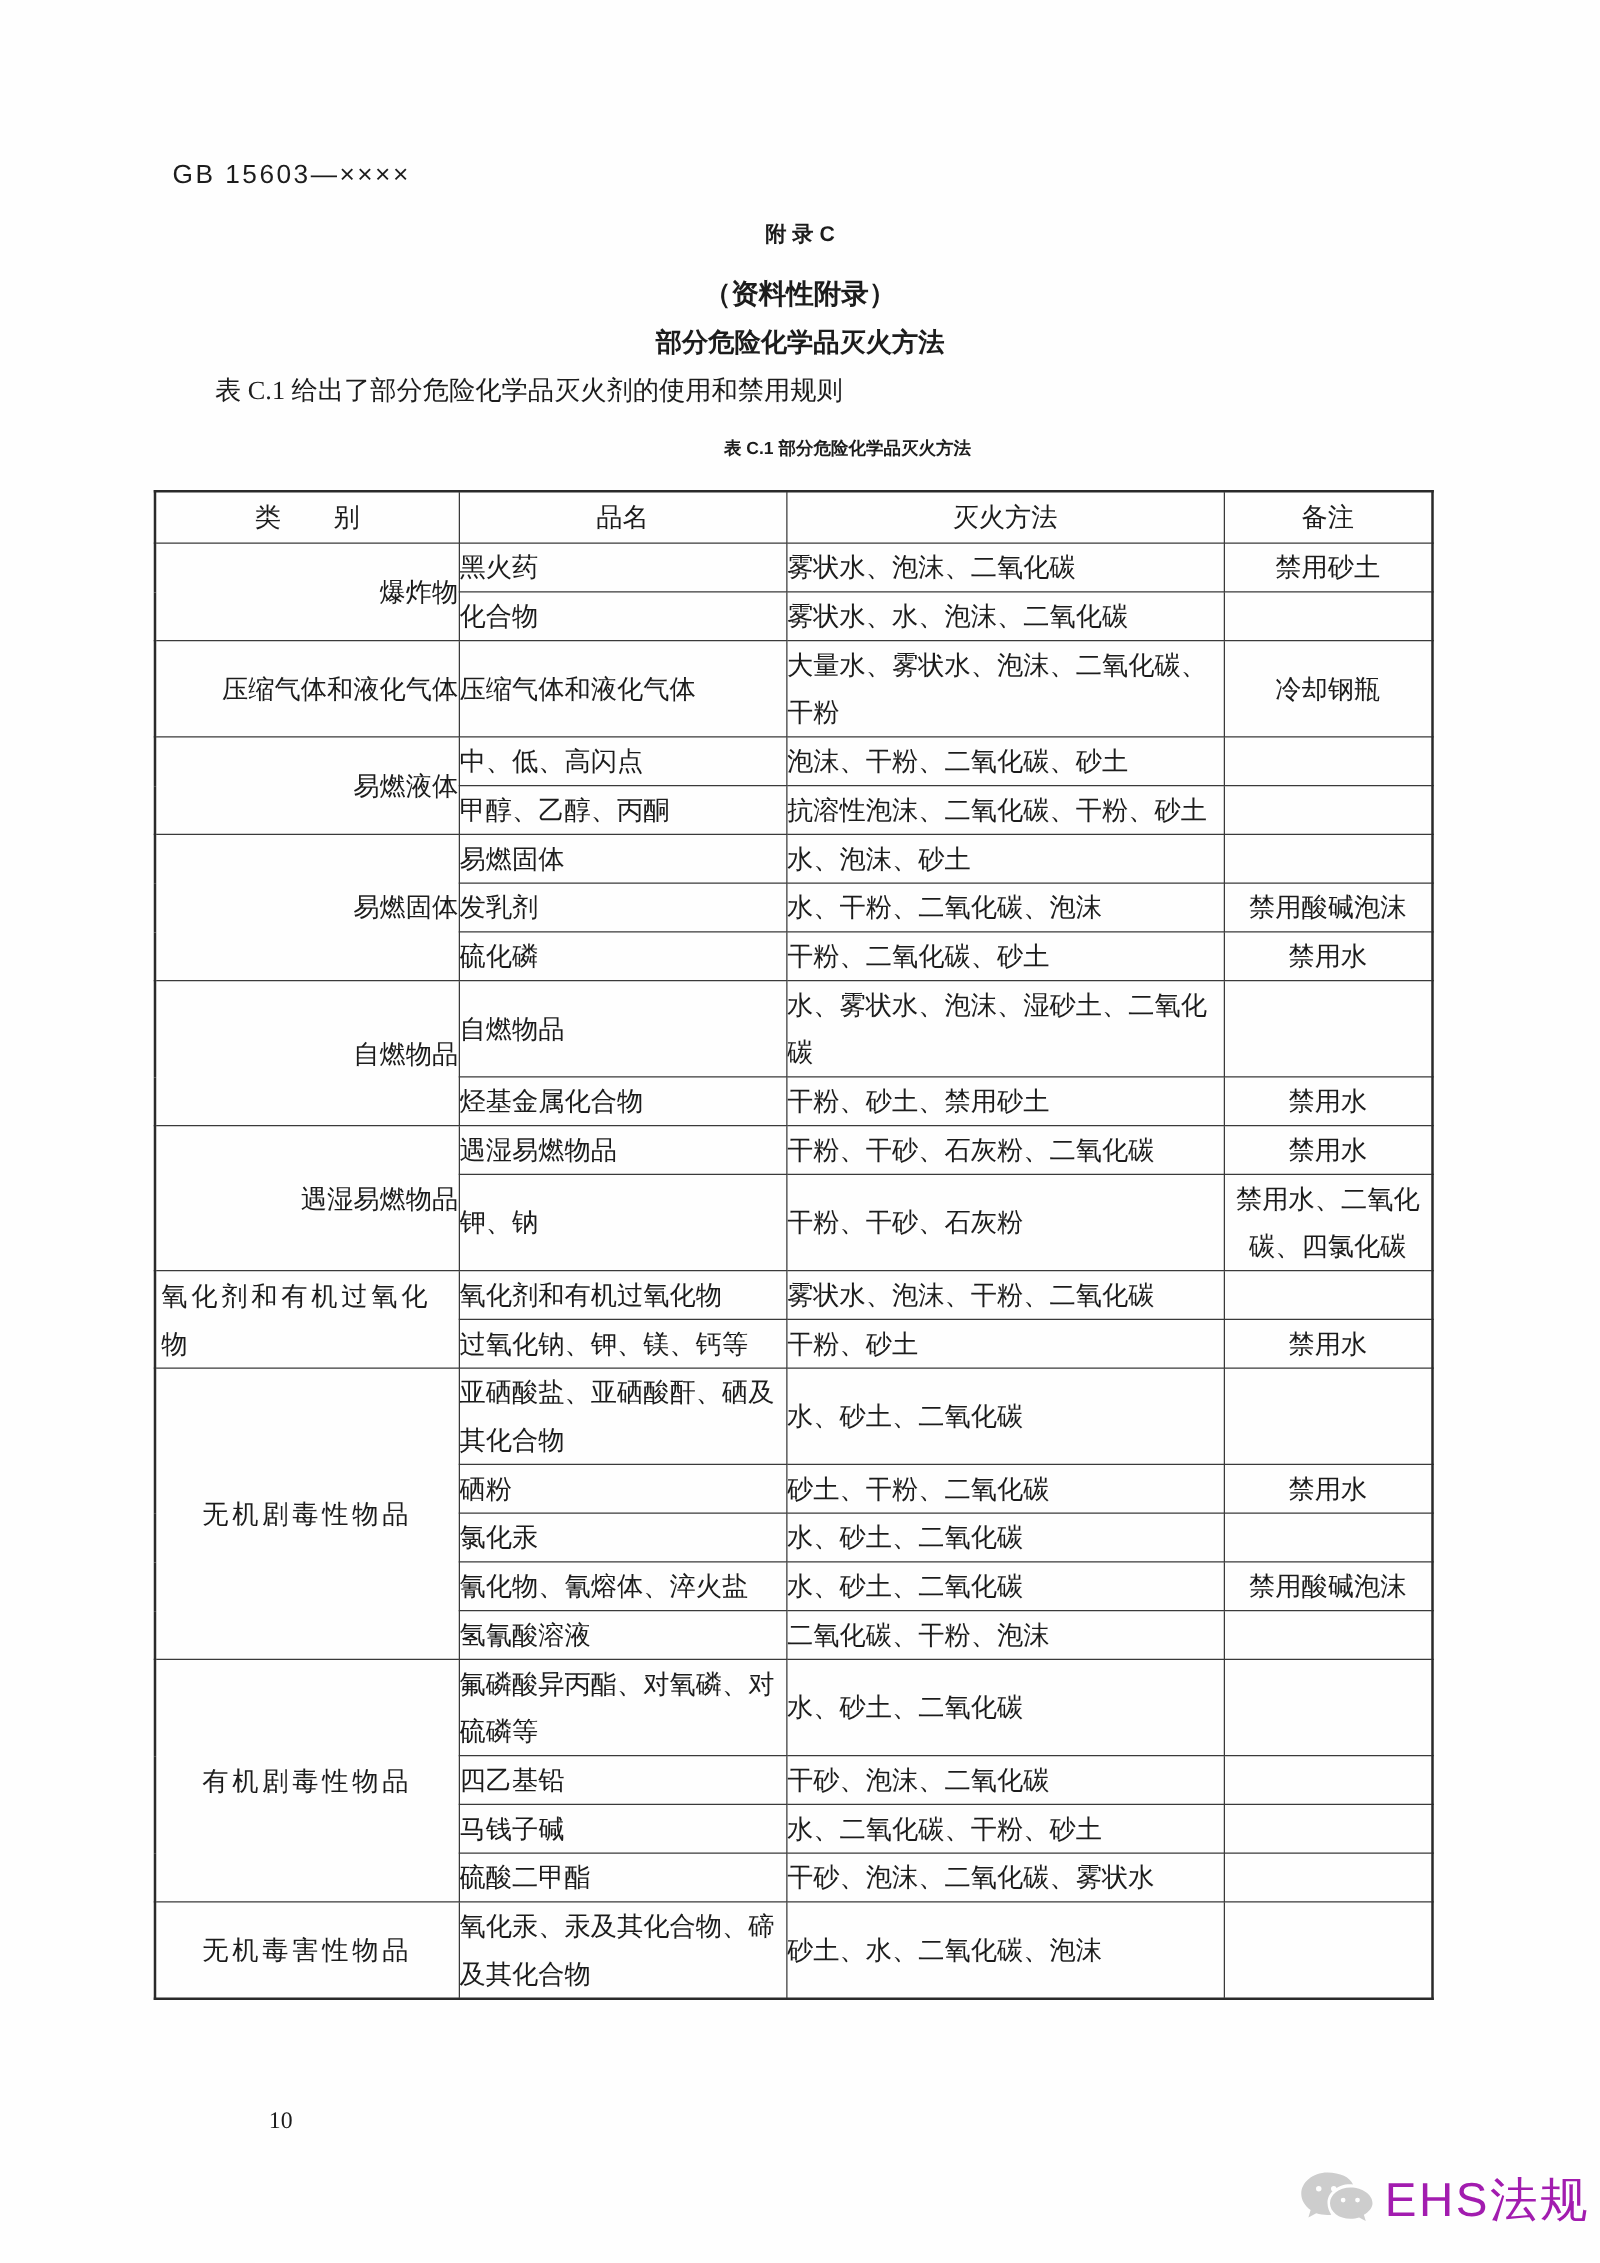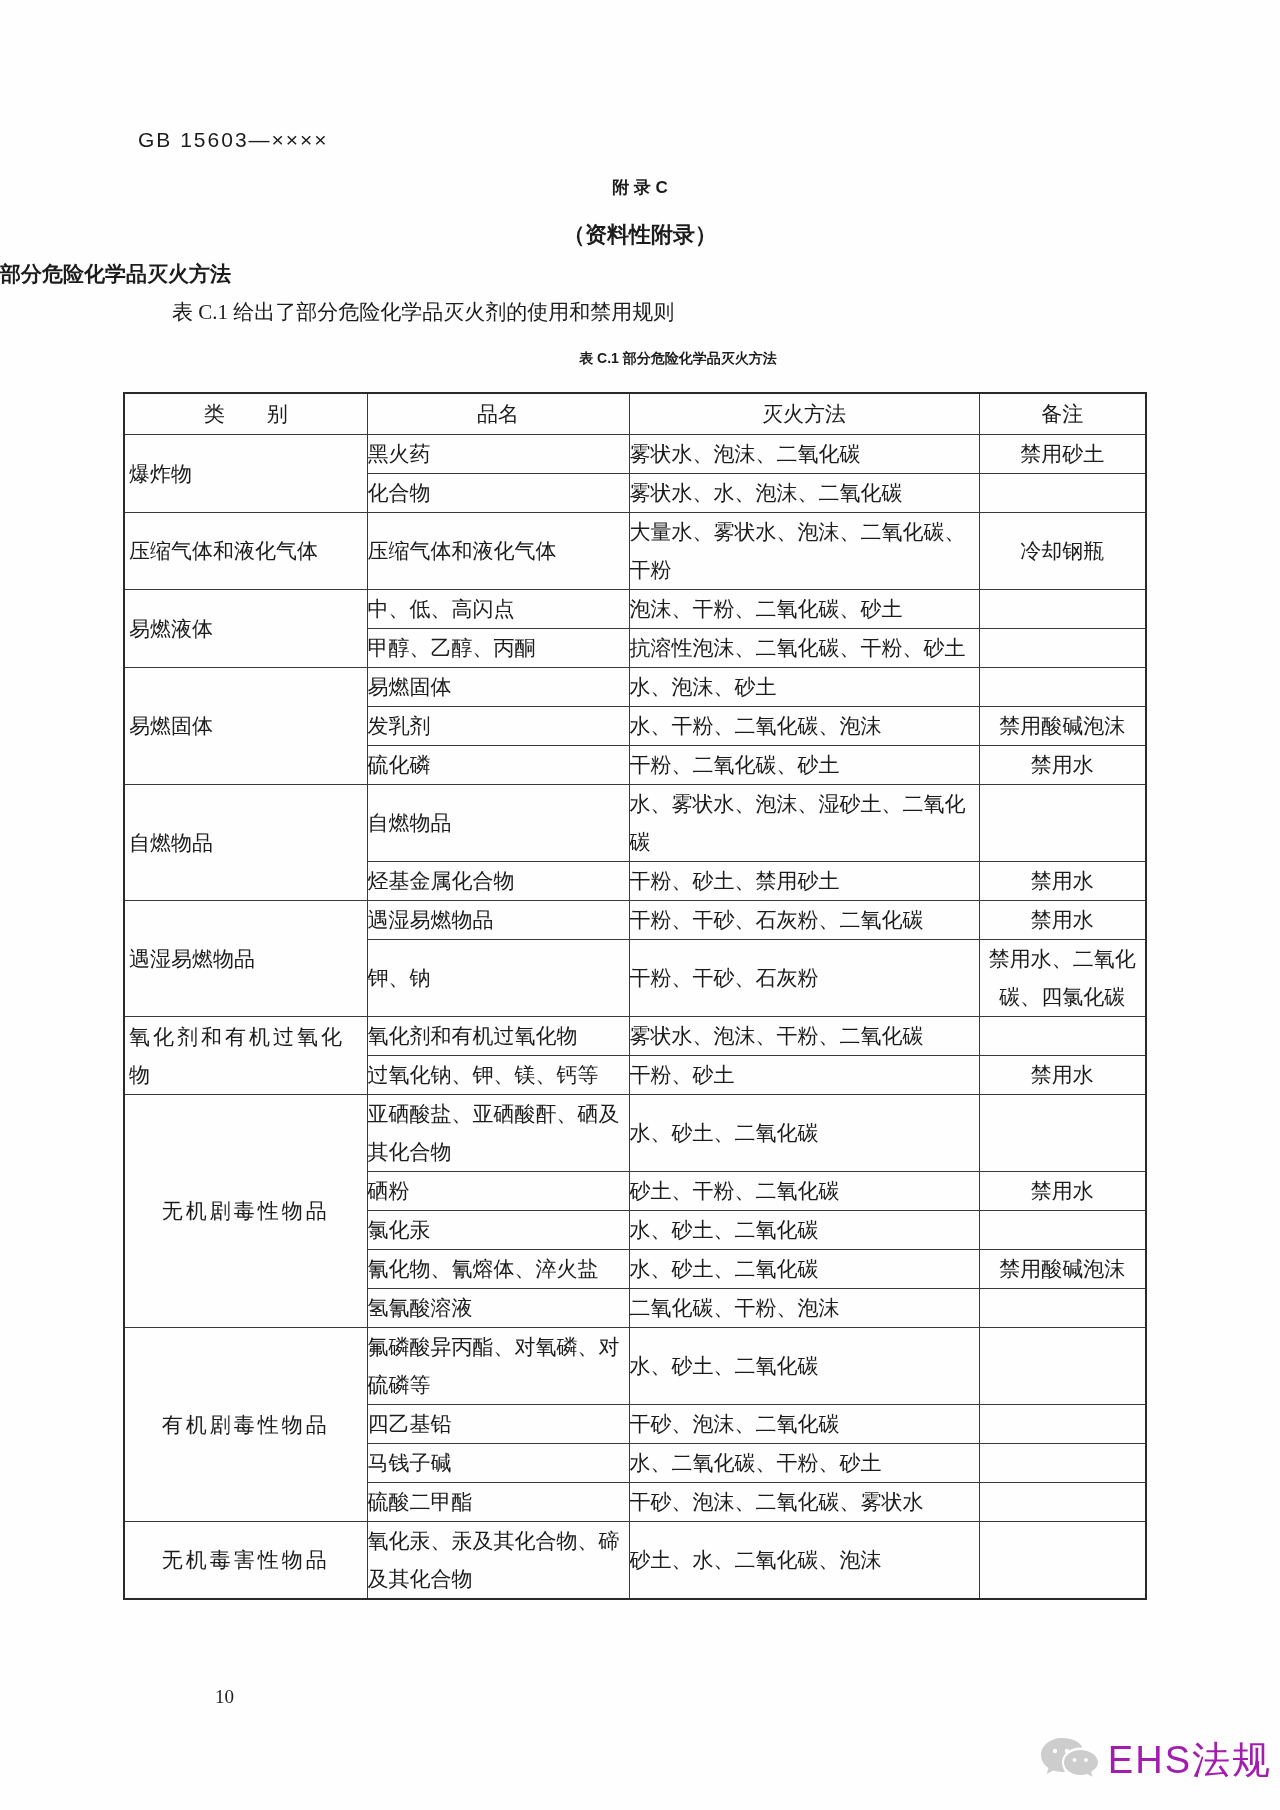--- a/index.html
+++ b/index.html
@@ -13,21 +13,21 @@
   }
   .doc-code{
     position:absolute;left:138px;top:128px;
     font-size:21px;letter-spacing:2px;
     font-family:"Liberation Sans","DejaVu Sans",sans-serif;
   }
   .h-appendix{position:absolute;left:0;top:176px;width:100%;text-align:center;
     font-weight:bold;font-size:17px;font-family:"Liberation Sans","DejaVu Sans",sans-serif;}
   .h-sub{position:absolute;left:0;top:220px;width:100%;text-align:center;
     font-weight:bold;font-size:22px;font-family:"Liberation Sans","DejaVu Sans",sans-serif;}
-  .h-heading{position:absolute;left:0;top:260px;width:100%;
+  .h-heading{position:absolute;left:0;top:260px;width:100%;text-align:center;
     font-weight:bold;font-size:21px;font-family:"Liberation Sans","DejaVu Sans",sans-serif;}
   .intro{position:absolute;left:172px;top:298px;font-size:21px;}
   .caption{position:absolute;left:0;top:350px;width:100%;text-align:center;
     font-weight:bold;font-size:14px;font-family:"Liberation Sans","DejaVu Sans",sans-serif;margin-left:38px;}
 
   table.fire{
     position:absolute;left:123px;top:392px;
     width:1022px;
     border-collapse:collapse;
     table-layout:fixed;
@@ -41,21 +41,21 @@
     overflow:hidden;
   }
   table.fire{border:2px solid #2a2a2a;}
   table.fire th{
     height:40px;font-weight:normal;text-align:center;font-size:21px;
   }
   td.name-cell{}
   td.method-cell{text-align:left;padding:0 8px;margin-top:32px;}
   td.note-cell{text-align:center;padding:0 6px;line-height:38px;}
   td.cat{line-height:38px;}
-  td.cat.clip-left{text-align:left;padding-left:15px;text-indent:-11px;}
+  td.cat.clip-left{text-align:right;padding-left:15px;text-indent:-11px;}
   td.cat.left{text-align:left;padding-left:4px;letter-spacing:3px;}
   td.cat.center{text-align:center;letter-spacing:3px;}
   tr.data-row{height:38px;}
 
   .page-number{position:absolute;left:215px;top:1686px;font-size:19px;}
 
   .watermark{
     position:absolute;right:8px;top:1735px;
     display:flex;align-items:center;gap:6px;
     color:#a21caf;

